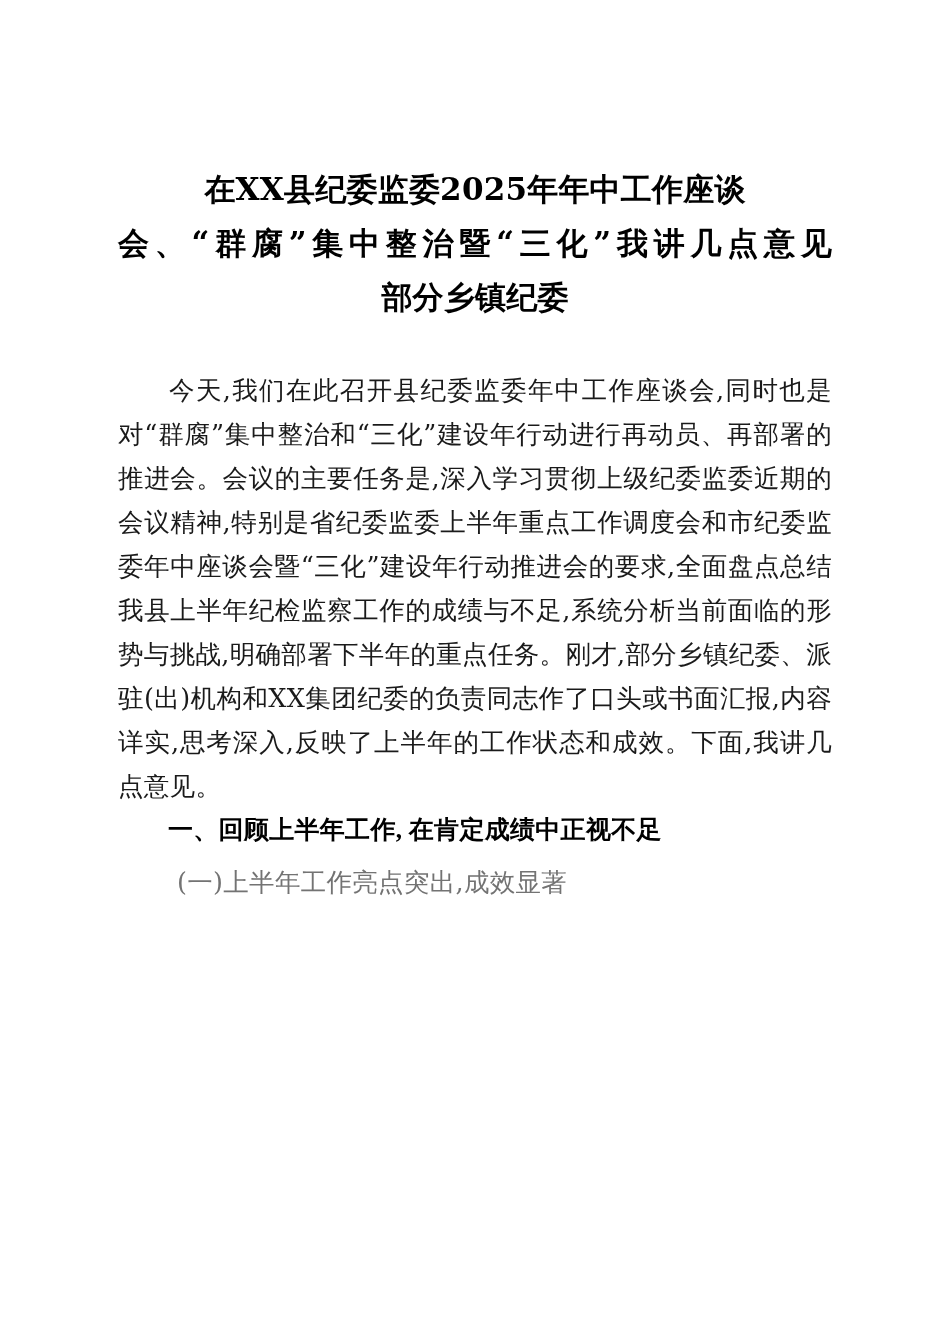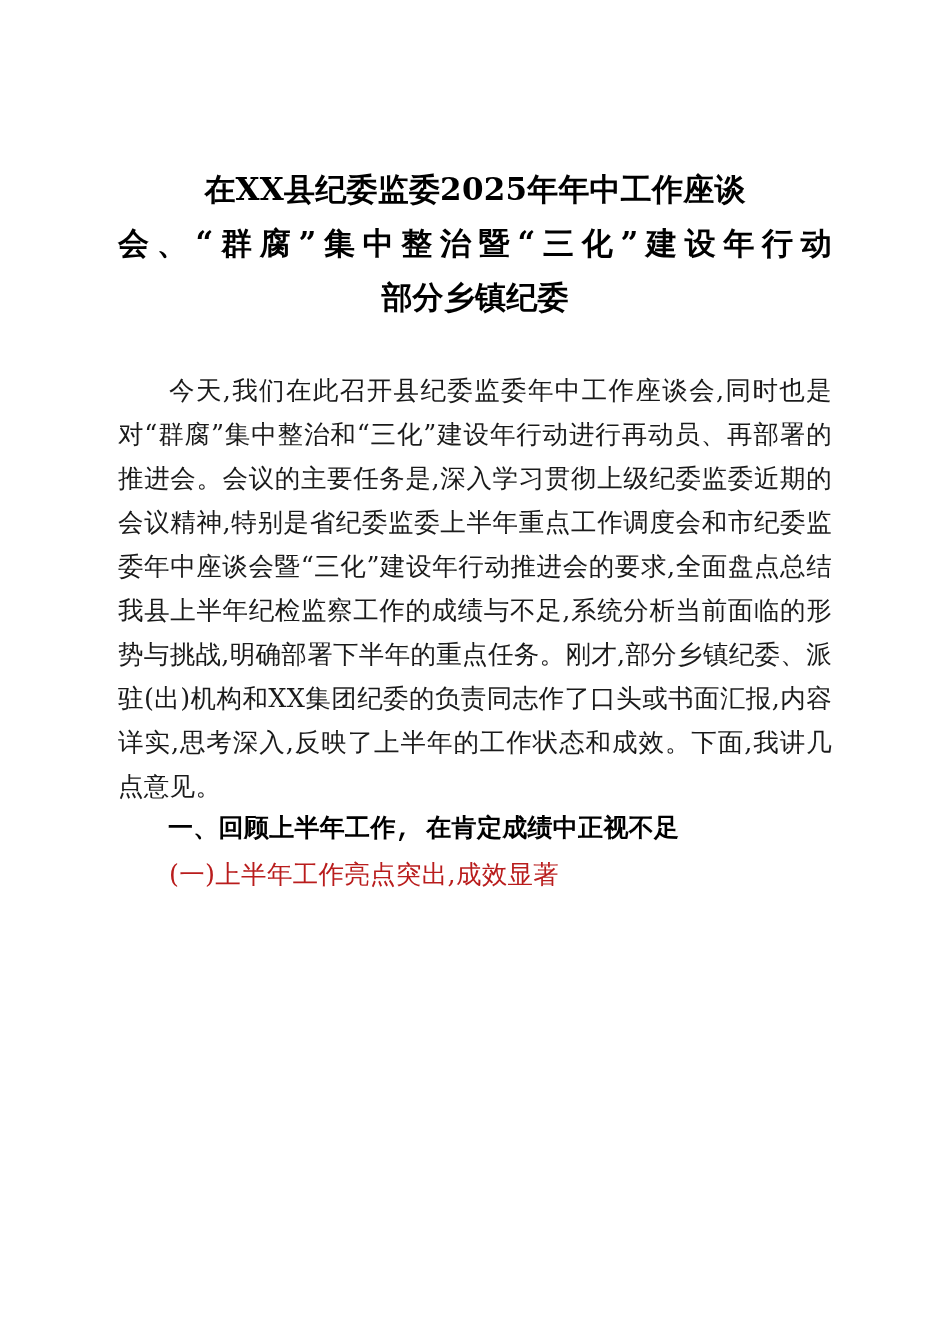--- a/index.html
+++ b/index.html
@@ -62,47 +62,47 @@
     letter-spacing: 0.3px;
   }
   p.para.indent {
     text-indent: 2em;
   }
   p.para.noindent {
     text-indent: 0;
   }
   h2.section-heading {
     margin: 0;
-    font-family: Liberation Mono, monospace;
+    font-family: Liberation Serif, serif;
     font-weight: bold;
     font-size: 25px;
     line-height: 44px;
     color: #000000;
     text-indent: 2em;
     letter-spacing: 0.3px;
   }
   p.sub-heading {
-    margin: 0;
+    margin: 8px;
     font-family: "DejaVu Serif", "Liberation Serif", serif;
     font-size: 25.5px;
     line-height: 44px;
-    color: #b91c1c;
+    color: #737373;
     text-indent: 2em;
     letter-spacing: 0.3px;
   }
 </style>
 </head>
 <body>
 
 <div class="page">
   <div class="content">
 
     <div class="doc-title">
       <span class="title-line center">在XX县纪委监委2025年年中工作座谈</span>
-      <span class="title-line justify">会、“群腐”集中整治暨“三化”建设年行动</span>
+      <span class="title-line justify">会、“群腐”集中整治暨“三化”我讲几点意见</span>
       <span class="title-line center">部分乡镇纪委</span>
     </div>
 
     <div class="body-block">
 
 
       <p class="para indent">今天,我们在此召开县纪委监委年中工作座谈会,同时也是对“群腐”集中整治和“三化”建设年行动进行再动员、再部署的推进会。会议的主要任务是,深入学习贯彻上级纪委监委近期的会议精神,特别是省纪委监委上半年重点工作调度会和市纪委监委年中座谈会暨“三化”建设年行动推进会的要求,全面盘点总结我县上半年纪检监察工作的成绩与不足,系统分析当前面临的形势与挑战,明确部署下半年的重点任务。刚才,部分乡镇纪委、派驻(出)机构和XX集团纪委的负责同志作了口头或书面汇报,内容详实,思考深入,反映了上半年的工作状态和成效。下面,我讲几点意见。</p>
 
       <h2 class="section-heading">一、回顾上半年工作, 在肯定成绩中正视不足</h2>
 

